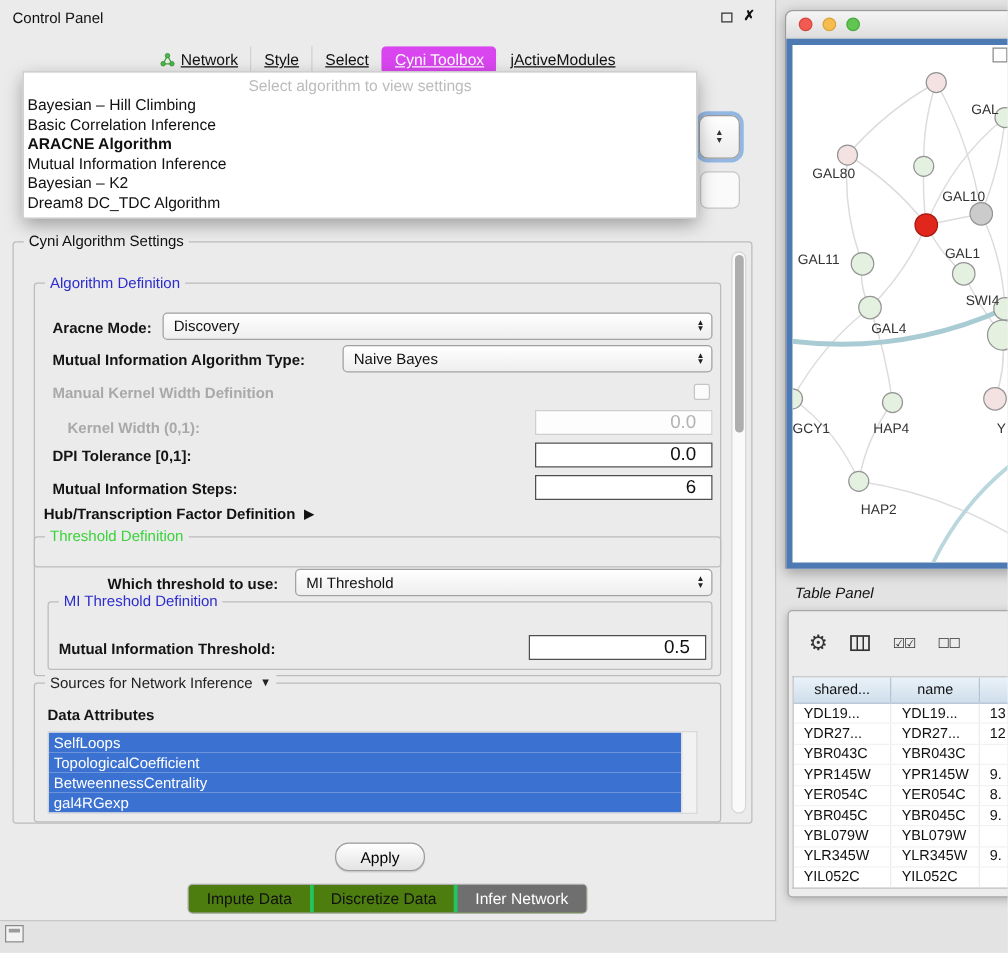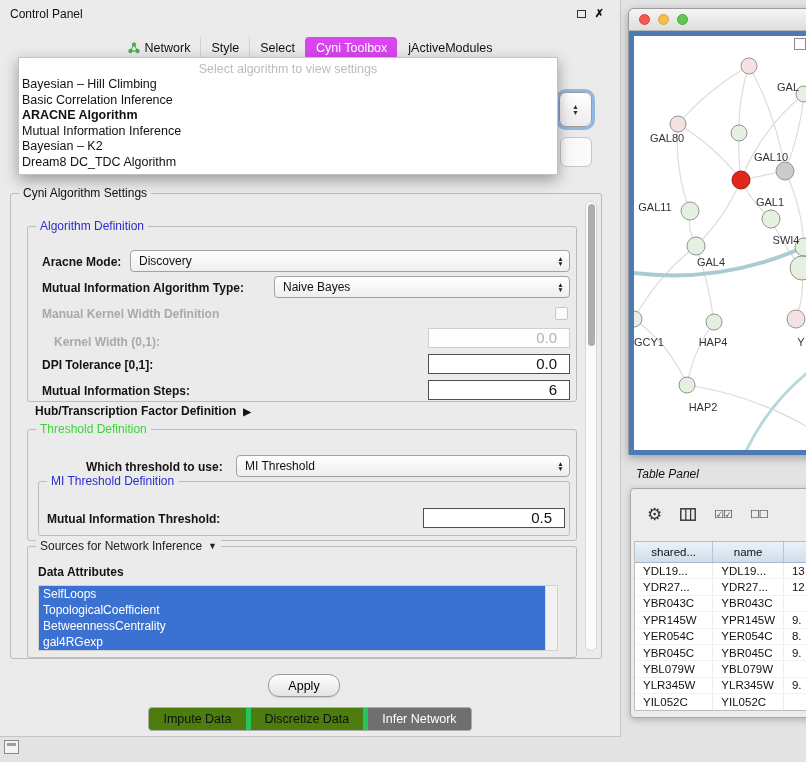--- a/index.html
+++ b/index.html
@@ -7,21 +7,21 @@
   body { background:#e3e3e3; font-family:"Liberation Sans",sans-serif; position:relative; color:#111; }
 
   
   .control-panel{position:absolute;left:0;top:0;width:621px;height:737px;background:#ebebeb;border-right:1px solid #c6c6c6;border-bottom:1px solid #c6c6c6;}
   .cp-title{position:absolute;left:10px;top:7px;font-size:12px;}
   .cp-winbtns{position:absolute;right:16px;top:8px;display:flex;gap:9px;align-items:center;}
   .float-icon{width:9px;height:8px;border:1.5px solid #333;display:inline-block;}
   .close-icon{font-size:11px;font-weight:bold;line-height:1;}
 
   .cp-tabs{position:absolute;top:37px;left:0;width:100%;display:flex;justify-content:center;font-size:12.5px;}
-  .cp-tab{display:flex;align-items:center;gap:5px;padding:4px 10px;border-left:1px solid #d2d2d2;cursor:default;white-space:nowrap;}
+  .cp-tab{display:flex;align-items:center;gap:5px;padding:4px 10px;border-left:1px solid #d2d2d2;cursor:default;white-space:nowrap;text-decoration:underline;}
   .cp-tab:first-child{border-left:none;}
   .cp-tab.selected{background:#d946ef;color:#fff;border-radius:4px;border-left-color:transparent;}
   .cp-tab.selected + .cp-tab{border-left-color:transparent;}
 
   .algo-popup{position:absolute;left:18px;top:57px;width:540px;background:#fff;border:1px solid #c2c2c2;box-shadow:0 5px 14px rgba(0,0,0,.35);padding:3px 0 4px;z-index:20;}
   .prompt{text-align:center;color:#bcbcbc;font-size:12.5px;line-height:16px;}
   .algo-item{font-size:12.5px;line-height:15.5px;padding-left:3px;}
   .algo-item.bold{font-weight:bold;}
 
   .combo-sliver{position:absolute;left:559px;top:92px;width:33px;height:35px;border-radius:7px;border:1px solid #9b9b9b;background:linear-gradient(#fff,#ececec);box-shadow:0 0 0 3px rgba(125,170,225,.8);z-index:6;display:flex;align-items:center;justify-content:center;}
@@ -29,21 +29,21 @@
   .panel-sliver{position:absolute;left:560px;top:137px;width:32px;height:30px;border-radius:6px;border:1px solid #c6c6c6;background:#fafafa;z-index:5;}
 
   .settings-group{position:absolute;left:10px;top:193px;width:592px;height:466px;border:1px solid #bcbcbc;border-radius:3px;}
   .group-title{position:absolute;top:-7px;left:8px;background:#ebebeb;padding:0 4px;font-size:12px;line-height:13px;white-space:nowrap;}
   .t-blue{color:#2c2ccd;}
   .t-green{color:#3bd33b;}
 
   .v-scrollbar{position:absolute;right:4px;top:7px;width:12px;height:450px;background:#fafafa;border:1px solid #d6d6d6;border-radius:6px;}
   .v-thumb{position:absolute;left:1.5px;top:2px;width:7px;height:142px;background:#aeaeae;border-radius:4px;}
 
-  .algo-def{position:absolute;left:16px;top:32px;width:550px;height:176px;border:1px solid #bcbcbc;border-radius:3px;}
+  .algo-def{position:absolute;left:16px;top:32px;width:550px;height:228px;border:1px solid #bcbcbc;border-radius:3px;}
   .lbl{position:absolute;font-size:12px;font-weight:bold;white-space:nowrap;color:#141414;}
   .lbl.dis{color:#a9a9a9;}
   .l1{left:14px;top:28px;} .l2{left:14px;top:54px;} .l3{left:14px;top:80px;}
   .l4{left:14px;top:108px;padding-left:12px;} .l5{left:14px;top:131px;} .l6{left:14px;top:157px;}
 
   .combo{position:absolute;height:22px;border:1px solid #a2a2a2;border-radius:4px;background:linear-gradient(#ffffff,#eeeeee);display:flex;align-items:center;justify-content:space-between;font-size:12px;padding-left:8px;}
   .combo .stepper{width:17px;height:100%;display:flex;flex-direction:column;align-items:center;justify-content:center;font-size:6.5px;line-height:5.5px;color:#222;}
   .c1{left:102px;top:23px;width:440px;}
   .c2{left:246px;top:49px;width:296px;}
   .c3{left:208px;top:25px;width:334px;}
@@ -68,21 +68,21 @@
   .arrow-down{font-size:9px;}
   .attr-lbl{left:10px;top:18px;}
   .attr-list{position:absolute;left:10px;top:38px;width:520px;height:66px;background:#fff;border:1px solid #d0d0d0;overflow:hidden;}
   .attr-item{height:16px;line-height:16px;width:calc(100% - 12px);background:#3b71d0;color:#fff;font-size:12px;padding-left:4px;white-space:nowrap;}
   .attr-scroll{position:absolute;right:0;top:0;width:12px;height:100%;background:#f2f2f2;border-left:1px solid #dadada;}
 
   .apply-btn{position:absolute;left:268px;top:674px;width:72px;height:23px;border:1px solid #9b9b9b;border-radius:11px;background:linear-gradient(#ffffff,#e3e3e3);font-size:12.5px;font-family:inherit;box-shadow:0 1px 1px rgba(0,0,0,.12);}
 
   .bottom-tabs{position:absolute;left:0;top:707px;width:100%;display:flex;justify-content:center;}
   .seg-group{display:flex;border:1px solid #ababab;border-radius:4px;overflow:hidden;background:#4d7c0f;}
-  .seg{padding:4px 14px;font-size:12.5px;border-left:5px solid #22c55e;white-space:nowrap;}
+  .seg{padding:4px 14px;font-size:12.5px;border-left:3px solid #22c55e;white-space:nowrap;}
   .seg:first-child{border-left:none;}
   .seg.selected{background:#6f6f6f;color:#fff;}
 
   
   .network-window{position:absolute;left:628px;top:8px;width:200px;height:447px;background:#e9e9e9;border:1px solid #9b9b9b;border-radius:6px 6px 0 0;box-shadow:0 3px 10px rgba(0,0,0,.3);}
   .titlebar{height:22px;background:linear-gradient(#f5f5f5,#dedede);border-bottom:1px solid #b8b8b8;border-radius:6px 6px 0 0;display:flex;align-items:center;gap:8px;padding-left:10px;}
   .tl{width:11px;height:11px;border-radius:50%;}
   .tl.red{background:#f15b51;border:1px solid #d8453c;}
   .tl.yellow{background:#f6bd4e;border:1px solid #dba43a;}
   .tl.green{background:#60c551;border:1px solid #47ab3c;}

